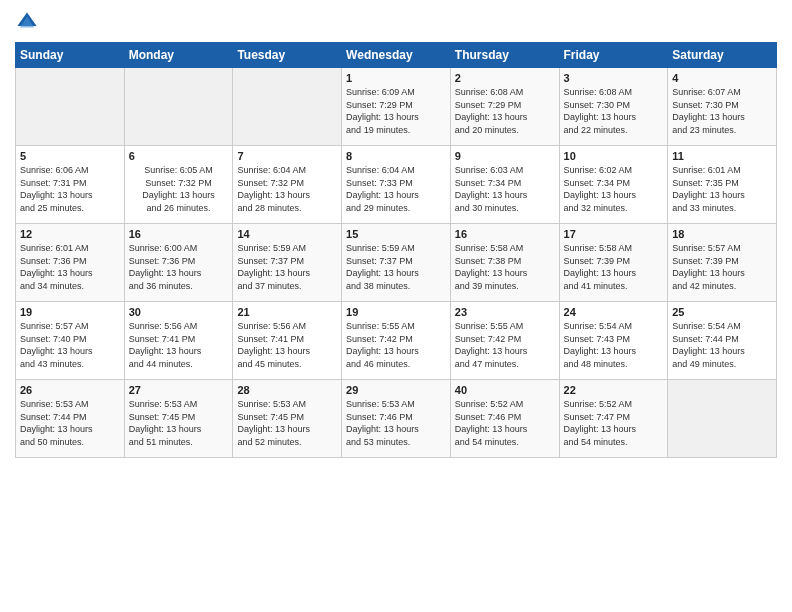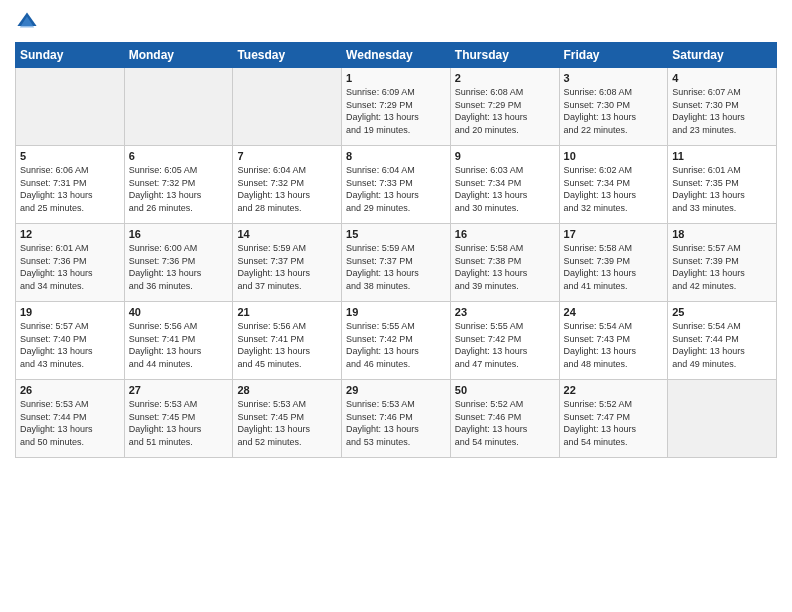--- a/index.html
+++ b/index.html
@@ -172,21 +172,21 @@
         <tr>
           <td>
             <span class="day-num">5</span>
             <div class="day-info" style="white-space: pre-line;">Sunrise: 6:06 AM
 Sunset: 7:31 PM
 Daylight: 13 hours
 and 25 minutes.</div>
           </td>
           <td>
             <span class="day-num">6</span>
-            <div class="day-info" style="white-space: pre-line;">Sunrise: 6:05 AM
+            <div class="day-info" style="white-space: pre-line; text-align: center;">Sunrise: 6:05 AM
 Sunset: 7:32 PM
 Daylight: 13 hours
 and 26 minutes.</div>
           </td>
           <td>
             <span class="day-num">7</span>
             <div class="day-info" style="white-space: pre-line;">Sunrise: 6:04 AM
 Sunset: 7:32 PM
 Daylight: 13 hours
 and 28 minutes.</div>
@@ -273,21 +273,21 @@
         </tr>
         <tr>
           <td>
             <span class="day-num">19</span>
             <div class="day-info" style="white-space: pre-line;">Sunrise: 5:57 AM
 Sunset: 7:40 PM
 Daylight: 13 hours
 and 43 minutes.</div>
           </td>
           <td>
-            <span class="day-num">40</span>
+            <span class="day-num">30</span>
             <div class="day-info" style="white-space: pre-line;">Sunrise: 5:56 AM
 Sunset: 7:41 PM
 Daylight: 13 hours
 and 44 minutes.</div>
           </td>
           <td>
             <span class="day-num">21</span>
             <div class="day-info" style="white-space: pre-line;">Sunrise: 5:56 AM
 Sunset: 7:41 PM
 Daylight: 13 hours
@@ -345,21 +345,21 @@
 and 52 minutes.</div>
           </td>
           <td>
             <span class="day-num">29</span>
             <div class="day-info" style="white-space: pre-line;">Sunrise: 5:53 AM
 Sunset: 7:46 PM
 Daylight: 13 hours
 and 53 minutes.</div>
           </td>
           <td>
-            <span class="day-num">50</span>
+            <span class="day-num">40</span>
             <div class="day-info" style="white-space: pre-line;">Sunrise: 5:52 AM
 Sunset: 7:46 PM
 Daylight: 13 hours
 and 54 minutes.</div>
           </td>
           <td>
             <span class="day-num">22</span>
             <div class="day-info" style="white-space: pre-line;">Sunrise: 5:52 AM
 Sunset: 7:47 PM
 Daylight: 13 hours

